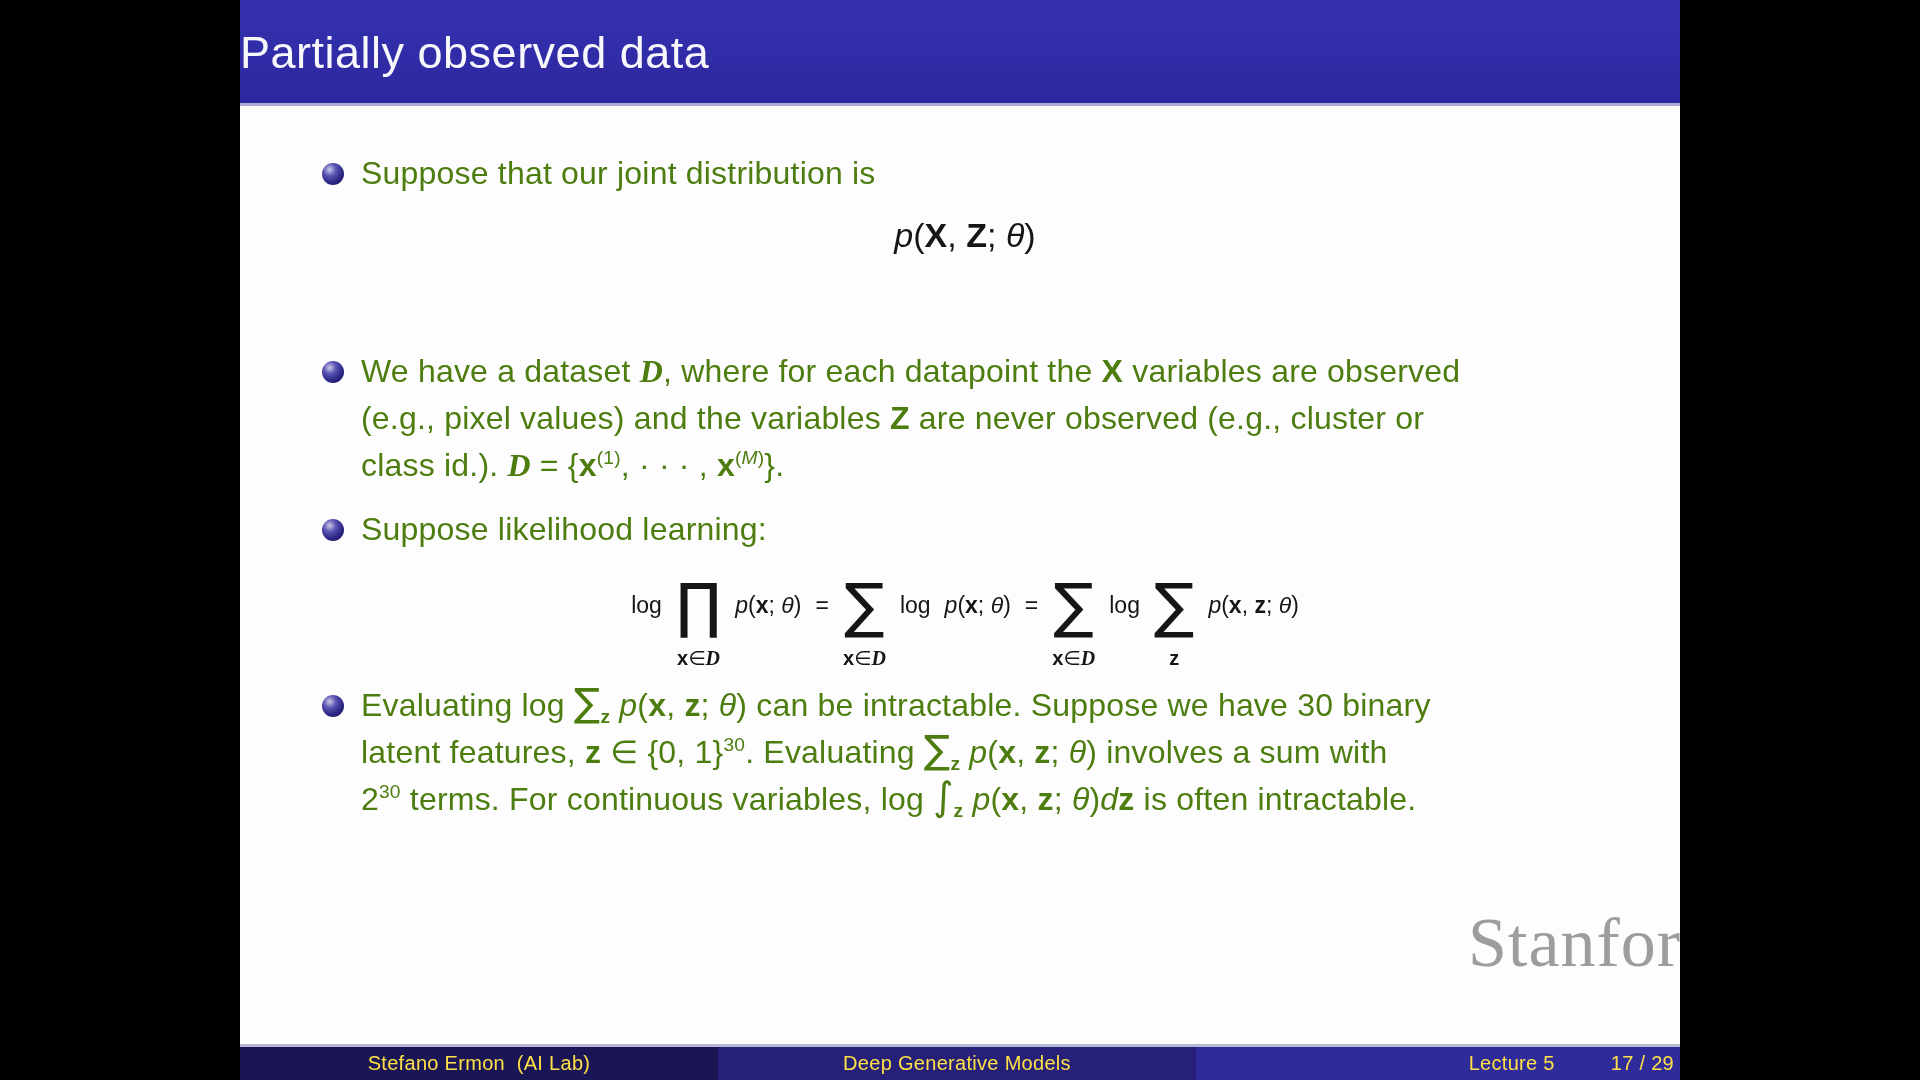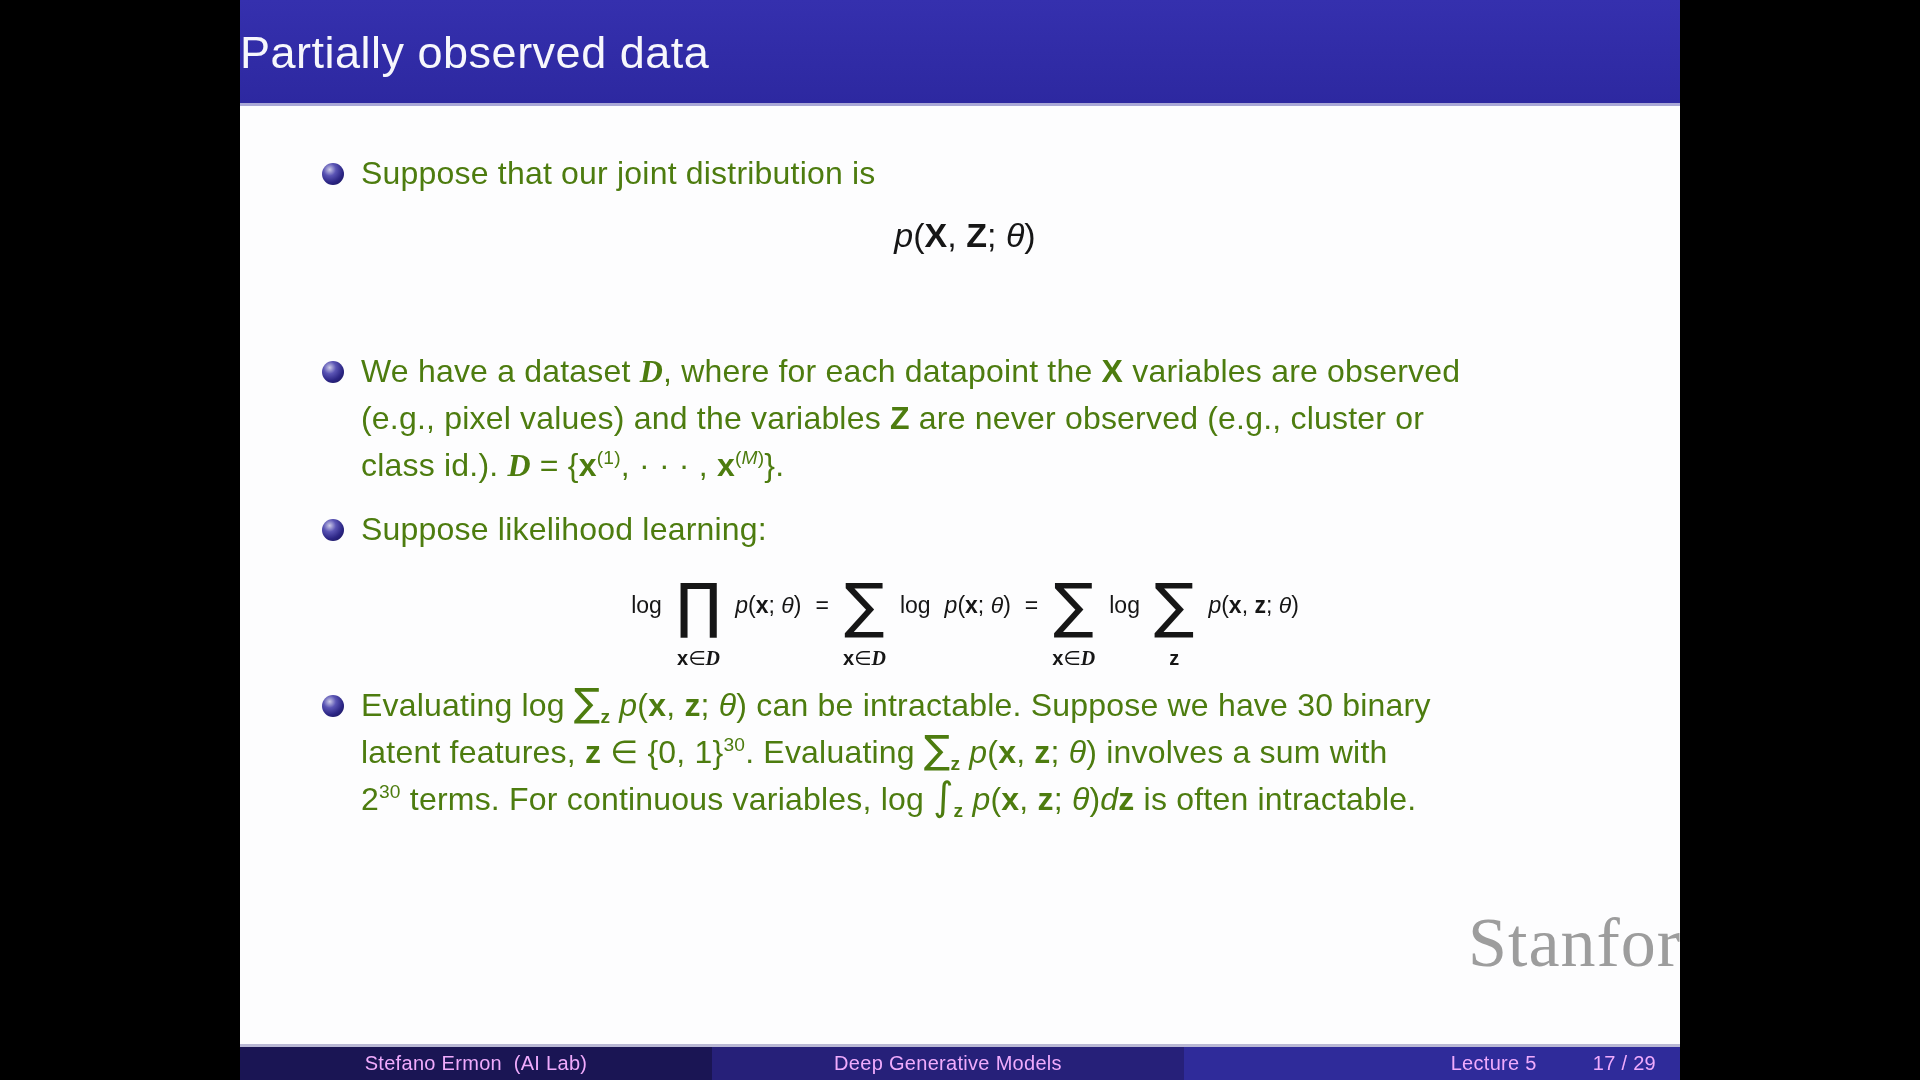--- a/index.html
+++ b/index.html
@@ -29,24 +29,24 @@
   .eq .txt{font-size:23px;color:#161616;}
   .bigop{display:inline-flex;flex-direction:column;align-items:center;
          transform:translateY(17px);line-height:1;}
   .glyph{font-size:60px;line-height:.95;font-family:"DejaVu Sans",sans-serif;color:#161616;}
   .opsub{font-size:20px;margin-top:14px;color:#161616;}
   .watermark{position:absolute;left:1228px;top:903px;font-family:"Liberation Serif","DejaVu Serif",serif;
              font-size:70px;color:#9d9d9d;white-space:nowrap;letter-spacing:1px;}
   .footline{position:absolute;left:0;top:1044px;width:100%;height:36px;
             border-top:3px solid #b9b8d4;box-sizing:border-box;display:flex;}
   .fseg{flex:1;display:flex;align-items:center;justify-content:center;
-        color:#f0abfc;font-size:20px;white-space:pre;letter-spacing:.3px;}
+        color:#fde047;font-size:20px;white-space:pre;letter-spacing:.3px;}
   .fseg1{background:#1a1554;}
   .fseg2{background:#262079;}
-  .fseg3{background:#2f2b9a;justify-content:flex-end;padding-right:24px;gap:56px;}
+  .fseg3{background:#2f2b9a;justify-content:flex-end;padding-right:6px;gap:56px;}
 </style>
 </head>
 <body>
 
 <div class="slide">
 
   <div class="titlebar">
     <div class="title">Partially observed data</div>
   </div>
 

